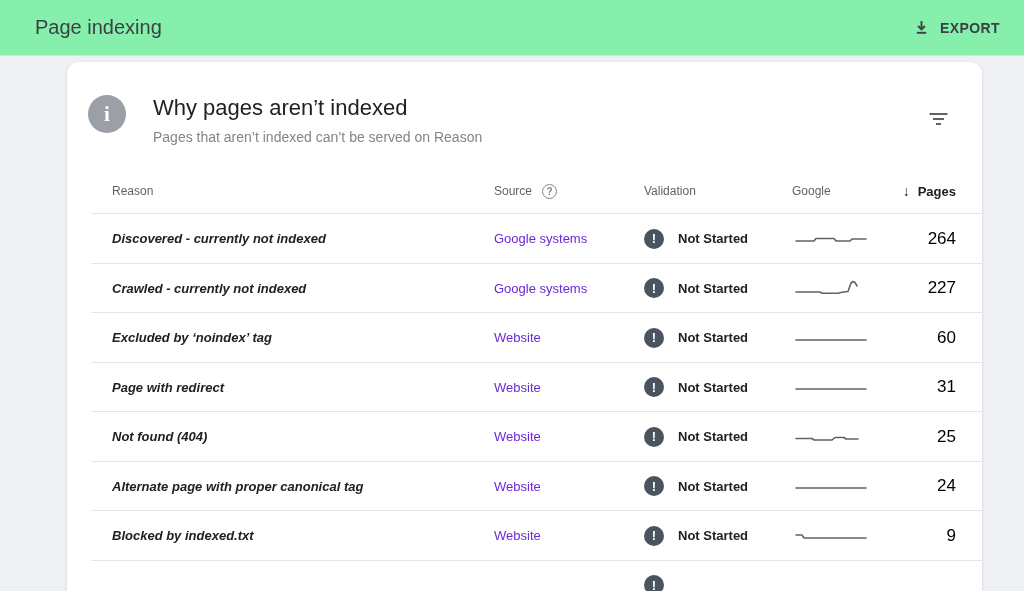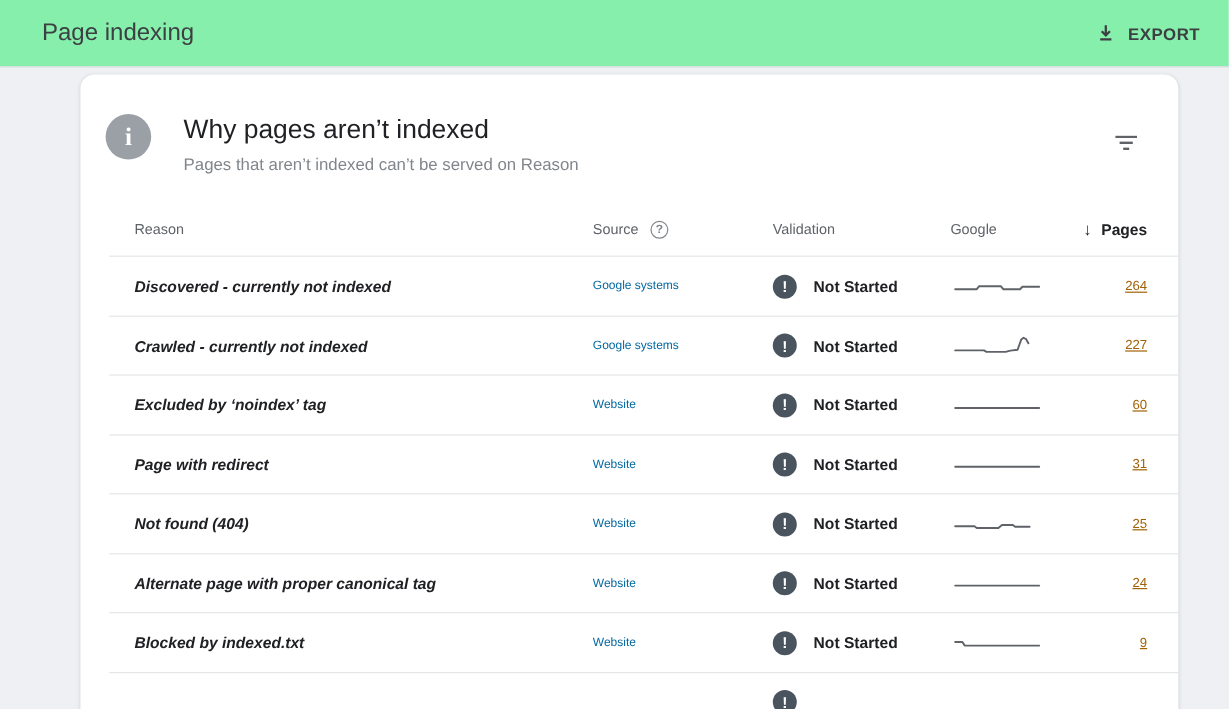--- a/index.html
+++ b/index.html
@@ -71,30 +71,30 @@
     font-size: 10px; font-weight: bold;
     display: inline-flex; align-items: center; justify-content: center;
     cursor: pointer;
   }
   .row {
     height: 49.5px;
     border-top: 1px solid #e4e6e8;
     cursor: pointer;
   }
   .reason-txt { font-size: 13px; font-weight: bold; color: #202124; font-style: italic; }
-  .source-txt { font-size: 10px; color: #0369a1; }
+  .source-txt { font-size: 13px; color: #6d28d9; }
   .badge {
     width: 20px; height: 20px; border-radius: 50%;
     background: #4a545e; color: #ffffff;
     font-size: 13px; font-weight: bold;
     display: inline-flex; align-items: center; justify-content: center;
     flex: 0 0 auto;
   }
   .validate-txt { font-size: 13px; font-weight: bold; color: #202124; }
-  .pages-txt { font-size: 11px; color: #a16207; text-decoration: underline; }
+  .pages-txt { font-size: 17px; color: #000000; }
   .sparkline { display: block; }
   .sparkline polyline {
     fill: none; stroke: #5f6368; stroke-width: 1.6;
     stroke-linejoin: round; stroke-linecap: round;
   }
 </style>
 </head>
 <body>
 
 <div class="topbar">

